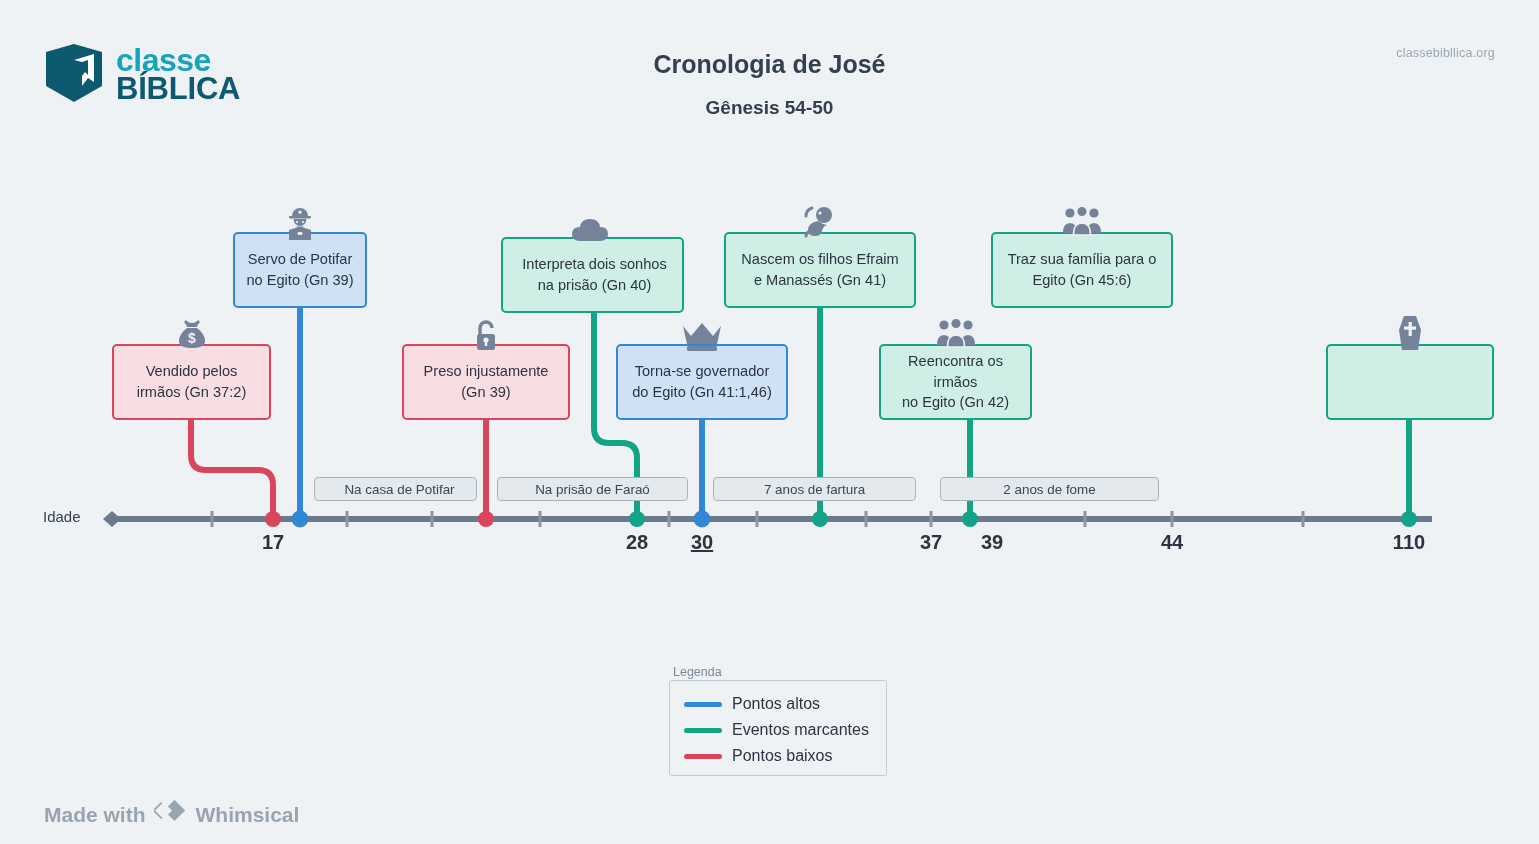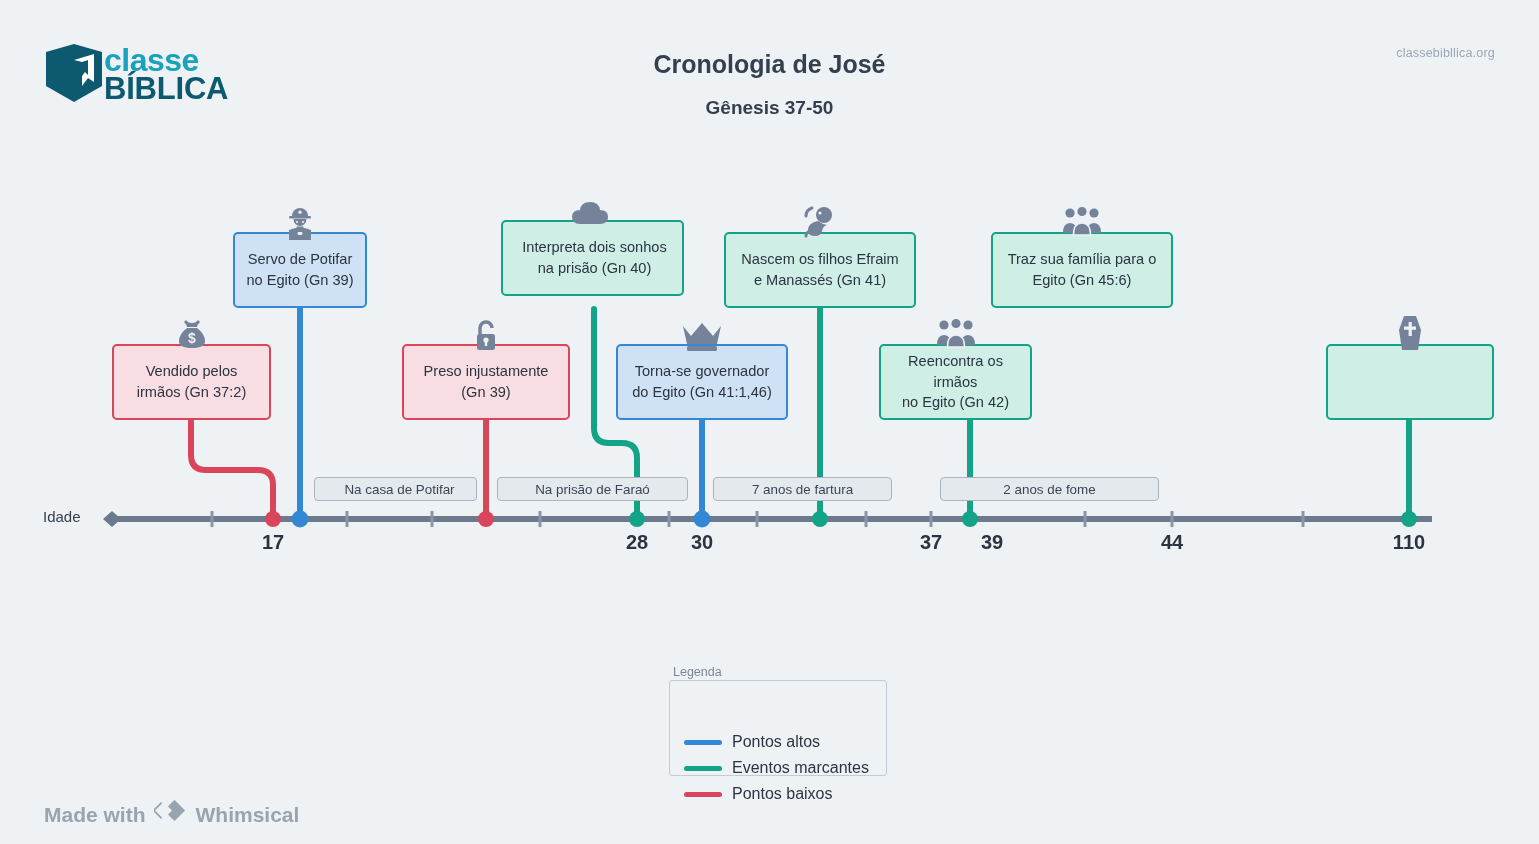--- a/index.html
+++ b/index.html
@@ -21,20 +21,21 @@
     overflow: hidden;
   }
 
   
   .logo-wrap {
     position: absolute;
     left: 44px;
     top: 42px;
     display: flex;
     align-items: center;
+    gap: 12px;
   }
   .logo-word {
     display: flex;
     flex-direction: column;
     line-height: 0.92;
   }
   .logo-top {
     font-size: 32px;
     font-weight: 700;
     color: #17a3bd;
@@ -176,21 +177,20 @@
   }
   .legend-row {
     position: absolute;
     left: 14px;
     display: flex;
     align-items: center;
     gap: 10px;
     font-size: 16px;
     color: #2b3440;
     white-space: nowrap;
-    margin-top: 38px;
   }
   .legend-swatch {
     width: 38px;
     height: 5px;
     border-radius: 3px;
     flex: none;
   }
 
   
   .footer {
@@ -220,21 +220,21 @@
         <path d="M38 20 L44 18 L44 33 L41 30 L38 34 Z" fill="#0d5a70"></path>
       </svg>
     </span>
     <span class="logo-word">
       <span class="logo-top">classe</span>
       <span class="logo-bottom">BÍBLICA</span>
     </span>
   </div>
 
   <div class="title">Cronologia de José</div>
-  <div class="subtitle">Gênesis 37-50</div>
+  <div class="subtitle">Gênesis 54-50</div>
   <div class="site-url">classebibllica.org</div>
 
   <svg id="wires">
 
     <line x1="112" y1="519" x2="1432" y2="519" stroke="#6b7a8c" stroke-width="6"></line>
 
     <polygon points="112,511 121,519 112,527 103,519" fill="#6b7a8c"></polygon>
 
     <g stroke="#8a96a5" stroke-width="3">
       <line x1="212" y1="511" x2="212" y2="527"></line>
@@ -312,21 +312,21 @@
         <path d="M10 17 L10 10 a6 6 0 0 1 12 0" fill="none" stroke="#74839a" stroke-width="3.4"></path>
         <rect x="7" y="16" width="18" height="16" rx="2.5"></rect>
         <circle cx="16" cy="22" r="2.6" fill="#eef2f5"></circle>
         <rect x="14.8" y="22" width="2.4" height="6" fill="#eef2f5"></rect>
       </svg>
     </span>
     <span style="white-space:pre-line">Preso injustamente
 (Gn 39)</span>
   </div>
 
-  <div class="card green" style="left:501px; top:220px; width:183px; height:76px;padding-left:14px;">
+  <div class="card green" style="left:501px; top:237px; width:183px; height:76px;padding-left:14px;">
     <span class="card-icon">
       <svg width="46" height="30" viewBox="0 0 46 30" fill="#74839a">
         <path d="M10 26 q-8 0 -8 -7 q0 -7 8 -7 q1 -8 10 -8 q9 0 10 8 q8 0 8 7 q0 7 -8 7 z"></path>
       </svg>
     </span>
     <span style="white-space:pre-line">Interpreta dois sonhos
 na prisão (Gn 40)</span>
   </div>
 
   <div class="card blue" style="left:616px; top:344px; width:172px; height:76px;">
@@ -393,32 +393,32 @@
       </svg>
     </span>
   </div>
 
   <div class="period" style="left:314px; top:477px; width:163px;padding-left:8px;">
     <span>Na casa de Potifar</span>
   </div>
   <div class="period" style="left:497px; top:477px; width:191px;">
     <span>Na prisão de Faraó</span>
   </div>
-  <div class="period" style="left:713px; top:477px; width:179px;">
+  <div class="period" style="left:713px; top:477px; width:203px;">
     <span>7 anos de fartura</span>
   </div>
   <div class="period" style="left:940px; top:477px; width:219px;">
     <span>2 anos de fome</span>
   </div>
 
   <div class="axis-label">Idade</div>
 
   <div class="age-tick-label" style="left:273px;">17</div>
   <div class="age-tick-label" style="left:637px;">28</div>
-  <div class="age-tick-label" style="left:702px;">30</div>
+  <div class="age-tick-label" style="left:702px;text-decoration:underline;">30</div>
   <div class="age-tick-label" style="left:931px;">37</div>
   <div class="age-tick-label" style="left:992px;">39</div>
   <div class="age-tick-label" style="left:1172px;">44</div>
   <div class="age-tick-label" style="left:1409px;">110</div>
 
   <div class="legend-caption">Legenda</div>
   <div class="legend">
     <div class="legend-row" style="top:14px;">
       <span class="legend-swatch" style="background:#3288d4"></span>
       <span>Pontos altos</span>

